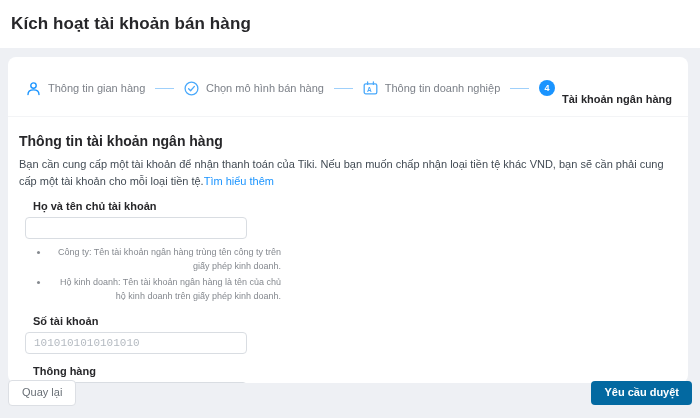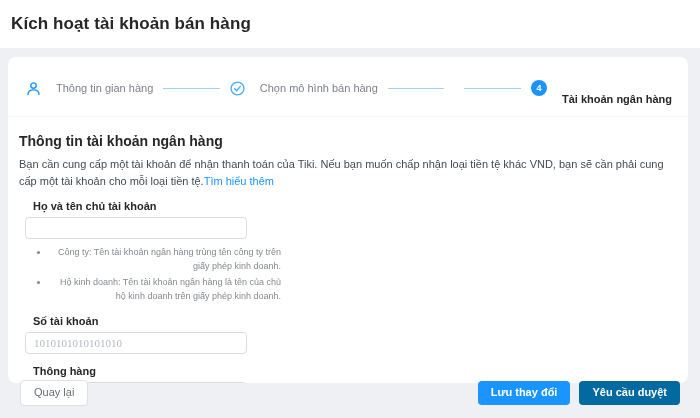--- a/index.html
+++ b/index.html
@@ -28,21 +28,21 @@
     border-radius: 8px;
     overflow: hidden;
   }
   
   .stepper {
     display: flex; align-items: center;
     padding: 14px 16px 11px 18px;
     border-bottom: 1px solid #f3f4f6;
   }
   .step {
-    display: flex; align-items: center; gap: 15px;
+    display: flex; align-items: center; gap: 7px;
     cursor: pointer; white-space: nowrap;
   }
   .step-label { font-size: 11px; color: #7c8088; }
   .step.active .step-label { font-weight: 700; color: #27272a; margin-top: 22px; }
   .step-icon { display: inline-flex; width: 15px; height: 15px; }
   .step-badge {
     width: 16px; height: 16px; border-radius: 50%;
     background: #1a94ff; color: #ffffff;
     font-size: 9px; font-weight: 700;
     display: inline-flex; align-items: center; justify-content: center;
@@ -64,21 +64,21 @@
     margin: 11px 0 5px 6px;
     padding-left: 8px;
   }
   .text-input, .select-box {
     width: 222px; height: 22px;
     border: 1px solid #d9dde2; border-radius: 4px;
     font-size: 11px; color: #27272a;
     padding: 0 8px;
     margin-left: 6px;
     background: #fff;
-    font-family: Liberation Serif, serif;
+    font-family: Liberation Mono, monospace;
     outline: none;
     display: block;
   }
   .text-input::placeholder { color: #b4bac1; }
   .select-box {
     position: relative; cursor: pointer;
     display: flex; align-items: center; justify-content: flex-end;
   }
   .chevron-down {
     width: 6px; height: 6px;
@@ -89,21 +89,21 @@
   .notes {
     margin: 7px 0 2px 30px;
     max-width: 232px;
     font-size: 9px; color: #85898f; line-height: 1.55; text-align: right;
   }
   .notes li { margin-bottom: 2px; }
   
   .footer-bar {
     position: absolute; left: 0; right: 0; bottom: 0; height: 50px;
     display: flex; align-items: center;
-    padding: 0 20px;
+    padding: 0 8px;
     justify-content: space-between;
   }
   .btn {
     font-family: "Liberation Sans", sans-serif;
     font-size: 11px; border-radius: 4px; cursor: pointer;
     padding: 5px 13px; border: none; line-height: 1.2;
   }
   .btn-back {
     background: #ffffff; border: 1px solid #dcdfe4; color: #696f76;
   }
@@ -141,20 +141,31 @@
       <span class="step-icon">
         <svg width="15" height="15" viewBox="0 0 15 15" fill="none">
           <circle cx="7.5" cy="7.5" r="6.4" stroke="#4aa9fb" stroke-width="1.3"></circle>
           <path d="M4.6 7.7l2 2 3.8-4.3" stroke="#4aa9fb" stroke-width="1.3" stroke-linecap="round" stroke-linejoin="round" fill="none"></path>
         </svg>
       </span>
       <span class="step-label">Chọn mô hình bán hàng</span>
     </div>
     <div class="connector"></div>
 
+    <div class="step">
+      <span class="step-icon">
+        <svg width="15" height="15" viewBox="0 0 15 15" fill="none">
+          <rect x="1.2" y="2.8" width="12.6" height="10" rx="1.6" stroke="#4aa9fb" stroke-width="1.3"></rect>
+          <line x1="4.6" y1="1" x2="4.6" y2="3.4" stroke="#4aa9fb" stroke-width="1.3" stroke-linecap="round"></line>
+          <line x1="10.4" y1="1" x2="10.4" y2="3.4" stroke="#4aa9fb" stroke-width="1.3" stroke-linecap="round"></line>
+          <text x="4" y="11" font-size="6.5" font-weight="bold" fill="#4aa9fb" font-family="Liberation Sans, sans-serif">A</text>
+        </svg>
+      </span>
+      <span class="step-label">Thông tin doanh nghiệp</span>
+    </div>
     <div class="connector"></div>
 
     <div class="step active">
       <span class="step-badge">4</span>
       <span class="step-label">Tài khoản ngân hàng</span>
     </div>
 
   </div>
 
   <div class="content">
@@ -176,15 +187,14 @@
     <div class="select-box">
       <span class="chevron-down"></span>
     </div>
 
   </div>
 
 </div>
 
 <div class="footer-bar">
   <button class="btn btn-back">Quay lại</button>
-  <button class="btn btn-save">Lưu thay đổi</button>
   <button class="btn btn-submit">Yêu cầu duyệt</button>
 </div>
 
 </body></html>

